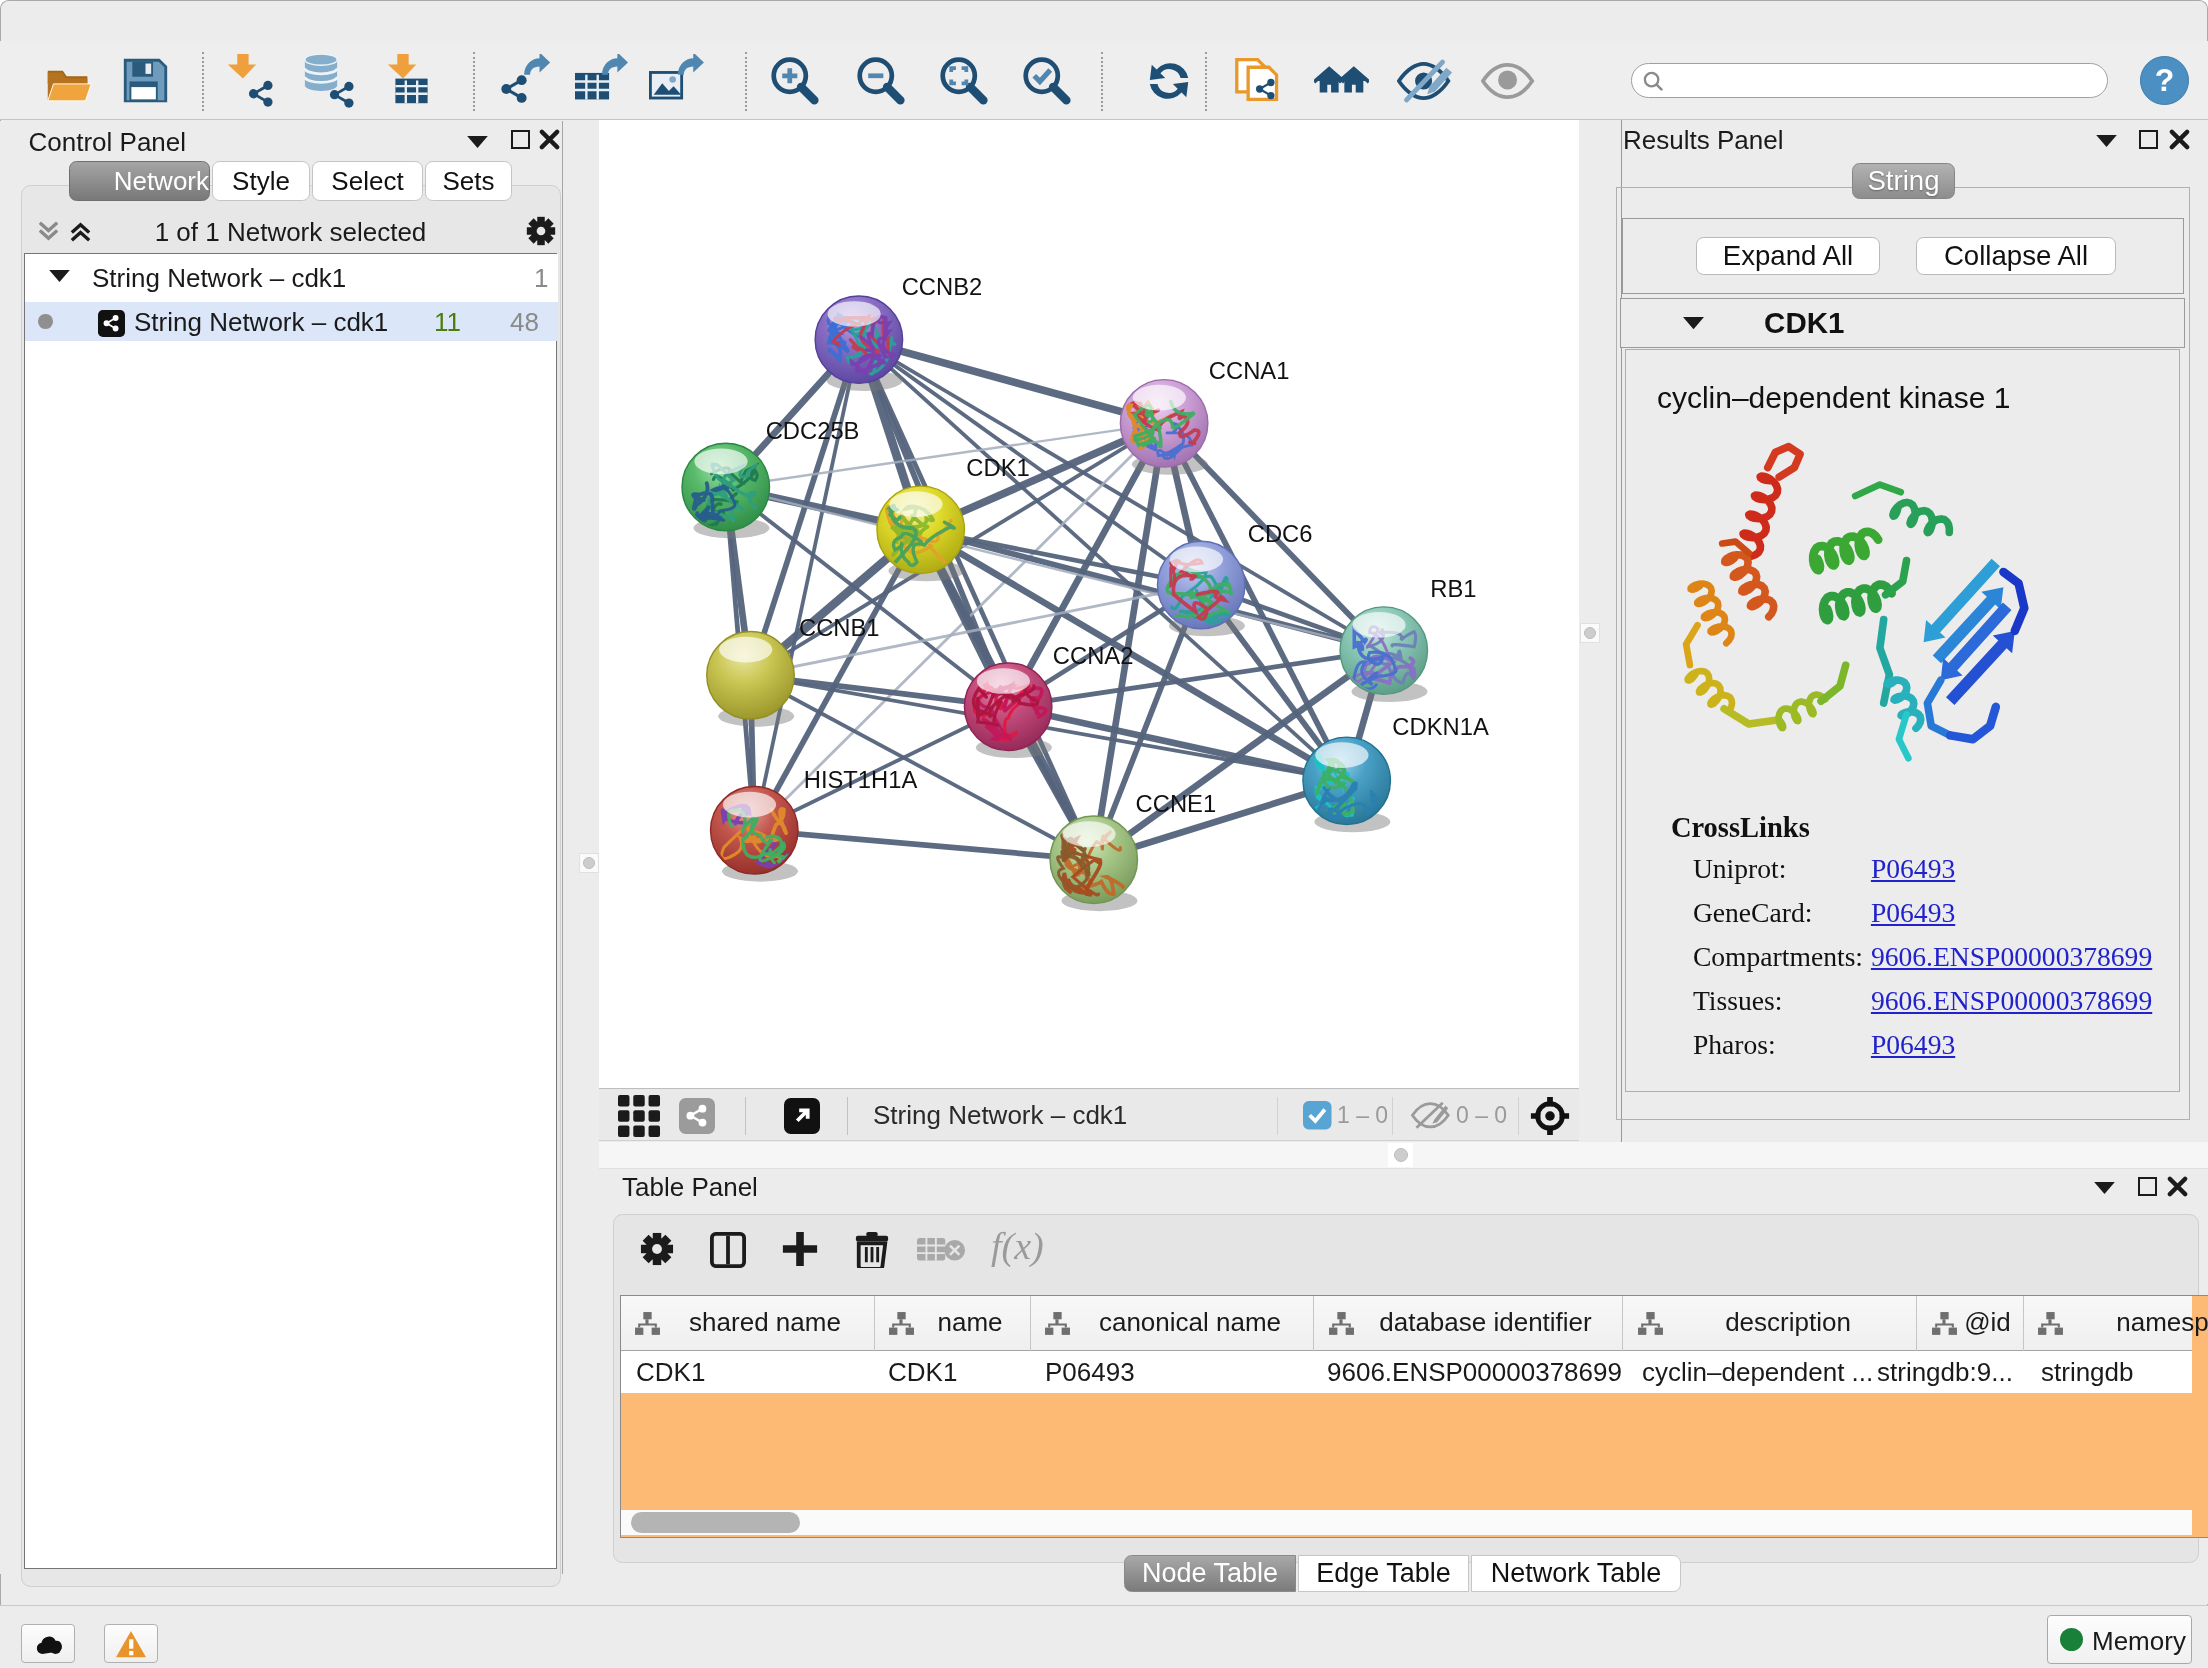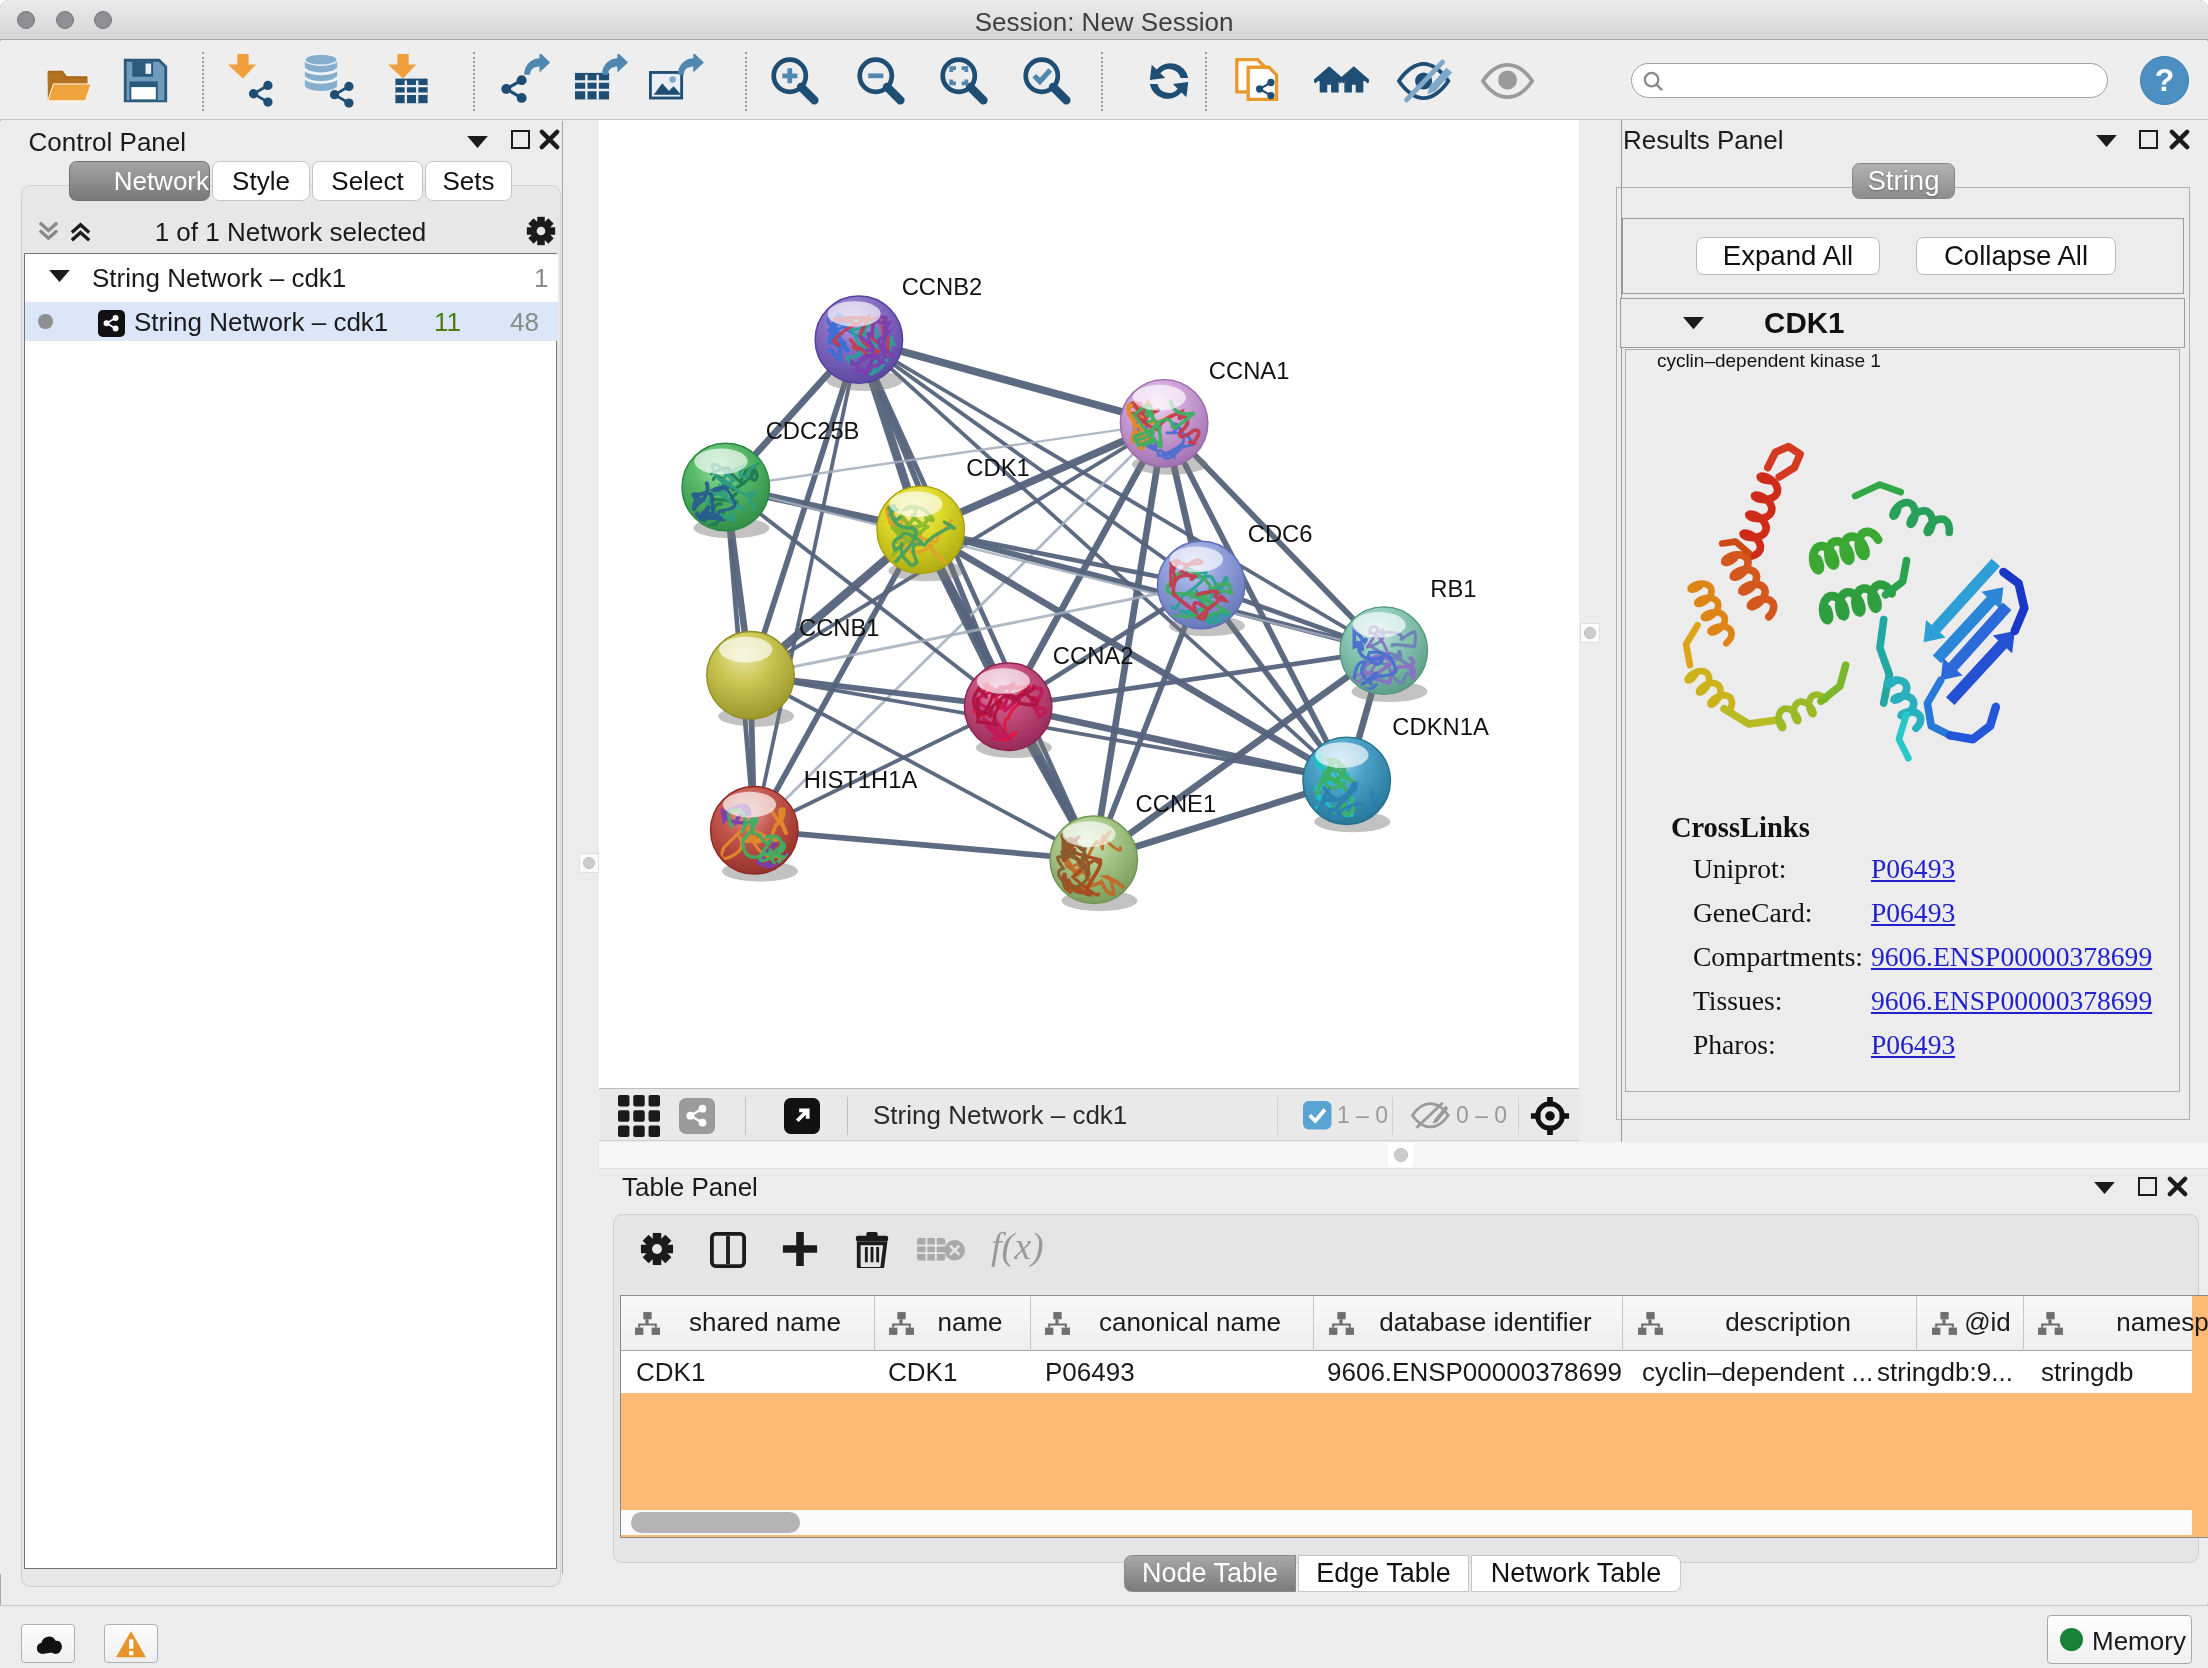--- a/index.html
+++ b/index.html
@@ -1,24 +1,18 @@
 <!DOCTYPE html>
 <html style="font-size:15px"><head><meta charset="utf-8"><style>
 *{margin:0;padding:0;box-sizing:border-box}
 html,body{width:2208px;height:1668px;overflow:hidden;background:#ffffff;font-family:"Liberation Sans",sans-serif;-webkit-font-smoothing:antialiased}
 .abs{position:absolute}
 .tt{color:#1a1a1a}
 </style></head><body>
 <div class="abs" style="left:0;top:0;width:2208px;height:1668px;background:#ececec;border-radius:8.6px 8.6px 0 0;overflow:hidden;box-shadow:inset 0 0 0 1px #a9a9a9">
-<div class="abs" style="left:0;top:0;width:2208px;height:40px;background:linear-gradient(#ebebeb,#d5d5d5);border-bottom:1px solid #a8a8a8">
-<div class="abs" style="left:17px;top:11.4px;width:18px;height:18px;border-radius:50%;background:#8e8e93;border:1px solid #77777b"></div>
-<div class="abs" style="left:56px;top:11.4px;width:18px;height:18px;border-radius:50%;background:#8e8e93;border:1px solid #77777b"></div>
-<div class="abs" style="left:94px;top:11.4px;width:18px;height:18px;border-radius:50%;background:#8e8e93;border:1px solid #77777b"></div>
-<div class="abs" style="left:0;right:0;top:6.7px;text-align:center;font-size:26px;color:#3f3f3f">Session: New Session</div>
-</div>
     <div class="abs" style="left:0;top:41px;width:2208px;height:79px;background:#eeeeee;border-bottom:1px solid #c3c3c3">
       <svg style="position:absolute;left:44px;top:18px" width="49" height="46" viewBox="0 0 52 48">
         <path d="M4,12 h16 l4,6 h22 v8 h-42 z" fill="#a86414"></path>
 <path d="M4,44 V14 h15 l4,6 h23 v6 h-34 z" fill="#b5721f"></path>
 <path d="M10,26 h40 l-7,18 h-39 z" fill="#f0a43e"></path>
 <path d="M4,44 l6,-18 h40 l-6,18 z" fill="#f0a43e" stroke="#fff" stroke-width="1"></path>
       </svg>
       <svg style="position:absolute;left:121px;top:15px" width="49" height="49" viewBox="0 0 52 52">
         <path d="M3,3 h38 l8,8 v38 h-46 z" fill="#2a5a7c"></path>
 <path d="M6,6 h34 l6,6 v35 h-40 z" fill="#6f9cbd"></path>
@@ -585,21 +579,21 @@
 <div class="abs" style="left:73px;top:18px;width:184px;height:38px;background:#fff;border:1px solid #b9b9b9;border-radius:7.6px;text-align:center;font-size:27.6px;line-height:36px;color:#111">Expand All</div>
 <div class="abs" style="left:293px;top:18px;width:200px;height:38px;background:#fff;border:1px solid #b9b9b9;border-radius:7.6px;text-align:center;font-size:27.6px;line-height:36px;color:#111">Collapse All</div>
 </div>
       <div class="abs" style="left:-1.9px;top:178px;width:565px;height:50px;border:1px solid #9a9a9a;background:#ececec">
 <svg class="abs" style="left:61px;top:17px" width="23" height="14.3" viewBox="0 0 24 15">
           <path d="M1,1 h22 l-11,13 z" fill="#1b1b1b"></path>
         </svg>
 <div class="abs" style="left:143px;top:6.7px;font-size:29.5px;font-weight:bold;color:#111">CDK1</div>
 </div>
       <div class="abs" style="left:2.9px;top:229px;width:555px;height:743px;border:1px solid #adadad;background:#ececec">
-<div class="abs" style="left:31px;top:0;font-size:19px;color:#111">cyclin–dependent kinase 1</div>
+<div class="abs" style="left:31px;top:31px;font-size:30px;color:#111">cyclin–dependent kinase 1</div>
 <svg width="380" height="342" viewBox="0 0 400 360" style="position:absolute;left:43px;top:89px">
           <polyline points="106.3,43.8 102.0,43.4 98.6,42.4 96.5,41.0 96.0,39.8 97.1,39.1 99.5,39.2 102.9,40.2 106.7,42.2 110.3,45.1 112.9,48.6 114.3,52.5 114.0,56.2 112.2,59.4 109.0,61.8 104.8,63.3 100.3,63.8 96.0,63.4 92.6,62.4 90.5,61.0 90.0,59.8 91.1,59.1 93.5,59.2 96.9,60.2 100.7,62.2 104.3,65.1 106.9,68.6 108.3,72.5 108.0,76.2 106.2,79.4 103.0,81.8 98.8,83.3 94.3,83.8 90.0,83.4 86.6,82.4 84.5,81.0 84.0,79.8 85.1,79.1 87.5,79.2 90.9,80.2 94.7,82.2 98.3,85.1 100.9,88.6 102.3,92.5 102.0,96.2 100.2,99.4 97.0,101.8 92.8,103.3 88.3,103.8 84.0,103.4 80.6,102.4 78.5,101.0 78.0,99.8 79.1,99.1 81.5,99.2 84.9,100.2 88.7,102.2 92.3,105.1 94.9,108.6 96.3,112.5 96.0,116.2 94.2,119.4 91.0,121.8 86.8,123.3 82.3,123.8" fill="none" stroke="#cf2b1b" stroke-width="8" stroke-linejoin="round" stroke-linecap="round"></polyline>
           <polyline points="104,30 112,14 126,8 138,16 132,30 116,40" fill="none" stroke="#d43a20" stroke-width="8" stroke-linecap="round" stroke-linejoin="round"></polyline>
           <polyline points="69.0,125.2 65.7,127.9 62.5,129.5 60.1,130.0 58.7,129.4 58.9,127.9 60.5,126.0 63.5,124.1 67.5,122.5 71.9,121.8 76.2,122.1 79.8,123.6 82.3,126.1 83.3,129.5 82.7,133.4 80.9,137.3 78.0,140.7 74.7,143.4 71.5,145.0 69.1,145.5 67.7,144.9 67.9,143.4 69.5,141.5 72.5,139.6 76.5,138.0 80.9,137.3 85.2,137.6 88.8,139.1 91.3,141.6 92.3,145.0 91.7,148.9 89.9,152.8 87.0,156.2 83.7,158.9 80.5,160.5 78.1,161.0 76.7,160.4 76.9,158.9 78.5,157.0 81.5,155.1 85.5,153.5 89.9,152.8 94.2,153.1 97.8,154.6 100.3,157.1 101.3,160.5 100.7,164.4 98.9,168.3 96.0,171.7 92.7,174.4 89.5,176.0 87.1,176.5 85.7,175.9 85.9,174.4 87.5,172.5 90.5,170.6 94.5,169.0 98.9,168.3 103.2,168.6 106.8,170.1 109.3,172.6 110.3,176.0 109.7,179.9 107.9,183.8 105.0,187.2" fill="none" stroke="#d4571e" stroke-width="8" stroke-linejoin="round" stroke-linecap="round"></polyline>
           <polyline points="84,120 70,108 56,110" fill="none" stroke="#cc4a14" stroke-width="7" stroke-linecap="round" stroke-linejoin="round"></polyline>
           <polyline points="32.3,155.0 29.1,157.2 26.1,158.4 23.8,158.6 22.7,158.0 22.9,156.7 24.6,155.1 27.4,153.6 31.2,152.5 35.3,152.2 39.1,152.9 42.3,154.5 44.3,157.0 44.9,160.2 44.2,163.7 42.2,167.0 39.3,170.0 36.1,172.2 33.1,173.4 30.8,173.6 29.7,173.0 29.9,171.7 31.6,170.1 34.4,168.6 38.2,167.5 42.3,167.2 46.1,167.9 49.3,169.5 51.3,172.0 51.9,175.2 51.2,178.7 49.2,182.0 46.3,185.0 43.1,187.2 40.1,188.4 37.8,188.6 36.7,188.0 36.9,186.7 38.6,185.1 41.4,183.6 45.2,182.5 49.3,182.2 53.1,182.9 56.3,184.5 58.3,187.0 58.9,190.2 58.2,193.7 56.2,197.0 53.3,200.0 50.1,202.2 47.1,203.4 44.8,203.6 43.7,203.0 43.9,201.7 45.6,200.1 48.4,198.6 52.2,197.5 56.3,197.2 60.1,197.9 63.3,199.5 65.3,202.0 65.9,205.2 65.2,208.7 63.2,212.0 60.3,215.0" fill="none" stroke="#de8518" stroke-width="7" stroke-linejoin="round" stroke-linecap="round"></polyline>
           <polyline points="30,196 18,216 22,238" fill="none" stroke="#dca417" stroke-width="7" stroke-linecap="round" stroke-linejoin="round"></polyline>
           <polyline points="27.8,248.0 25.5,251.1 23.0,253.3 21.0,254.3 19.7,254.0 19.6,252.8 20.7,250.8 23.0,248.5 26.2,246.3 30.0,244.8 34.0,244.2 37.5,244.8 40.3,246.6 41.9,249.5 42.3,253.0 41.5,256.9 39.8,260.7 37.5,263.8 35.0,265.9 33.0,266.9 31.7,266.7 31.6,265.5 32.7,263.5 35.0,261.2 38.2,259.0 42.0,257.5 46.0,256.9 49.5,257.5 52.3,259.3 53.9,262.1 54.3,265.7 53.5,269.6 51.8,273.3 49.5,276.4 47.0,278.6 45.0,279.6 43.7,279.4 43.6,278.1 44.7,276.1 47.0,273.8 50.2,271.7 54.0,270.1 58.0,269.6 61.5,270.2 64.3,272.0 65.9,274.8 66.3,278.4 65.5,282.3 63.8,286.0" fill="none" stroke="#ccb31c" stroke-width="7" stroke-linejoin="round" stroke-linecap="round"></polyline>
           <polyline points="58,284 84,300 112,296" fill="none" stroke="#b8bc24" stroke-width="8" stroke-linecap="round" stroke-linejoin="round"></polyline>
           <polyline points="116.5,295.9 118.6,298.8 119.8,301.4 120.2,303.4 119.7,304.3 118.7,304.1 117.5,302.5 116.3,299.8 115.5,296.4 115.4,292.6 116.2,289.1 117.8,286.2 120.3,284.3 123.3,283.7 126.5,284.3 129.7,286.1 132.5,288.6 134.6,291.4 135.8,294.1 136.2,296.1 135.7,297.0 134.7,296.7 133.5,295.2 132.3,292.5 131.5,289.1 131.4,285.3 132.2,281.8 133.8,278.9 136.3,277.0 139.3,276.4 142.5,277.0 145.7,278.8 148.5,281.3 150.6,284.1 151.8,286.7 152.2,288.7 151.7,289.7 150.7,289.4 149.5,287.8 148.3,285.2 147.5,281.7 147.4,278.0 148.2,274.4 149.8,271.5 152.3,269.7 155.3,269.0 158.5,269.7 161.7,271.4 164.5,273.9" fill="none" stroke="#9cba26" stroke-width="7" stroke-linejoin="round" stroke-linecap="round"></polyline>

